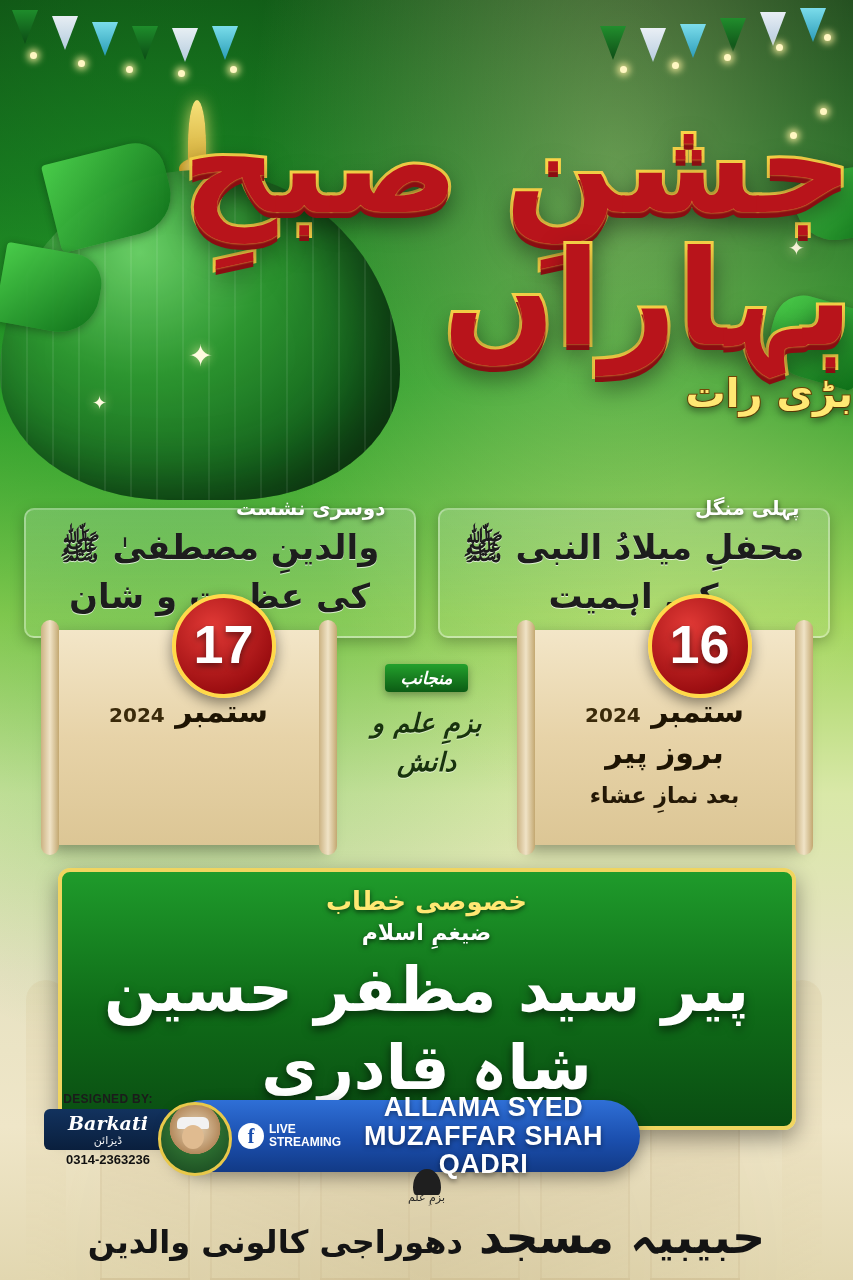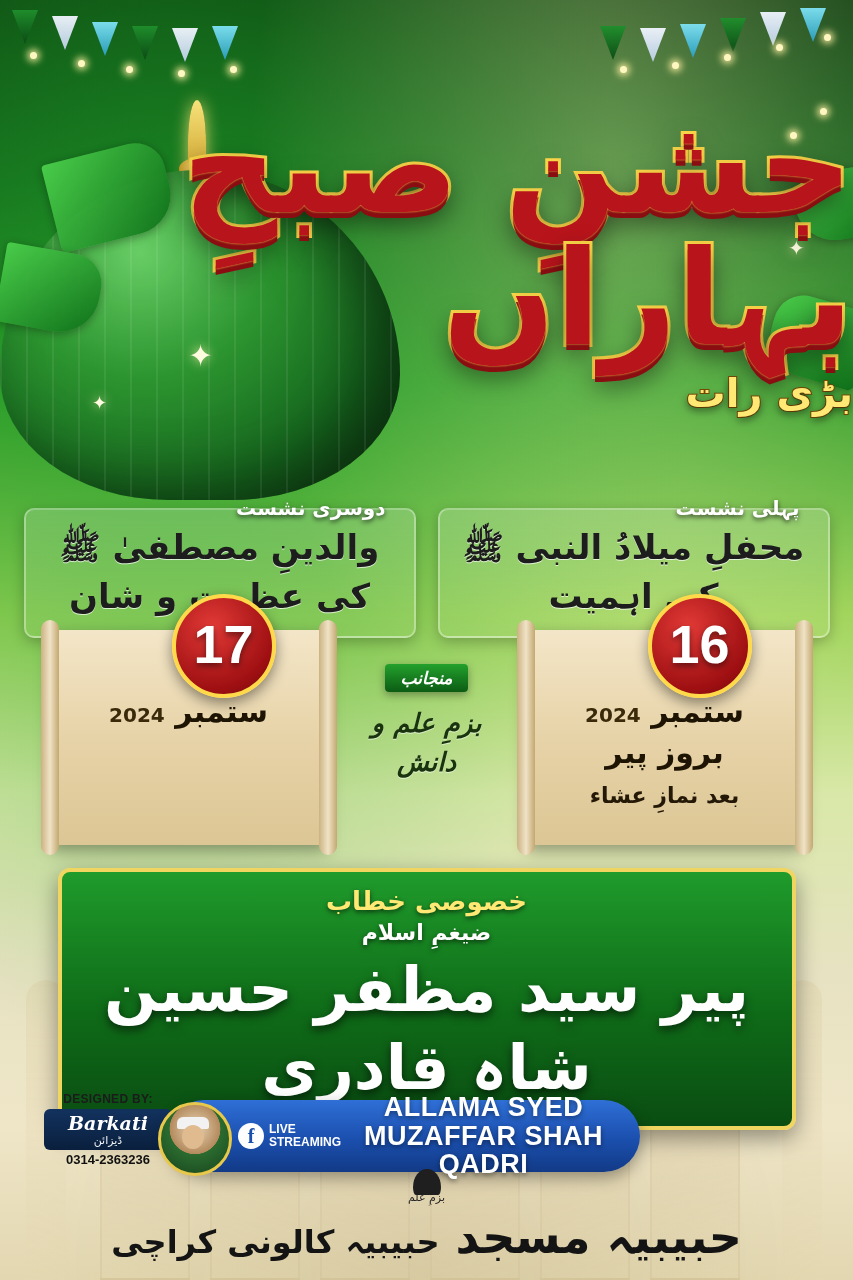--- a/index.html
+++ b/index.html
@@ -614,21 +614,21 @@
   </div>
 
 
   <div class="title-wrap">
     <div class="title-main">جشنِ صبحِ بہاراں</div>
     <div class="title-sub">بڑی رات</div>
   </div>
 
   <div class="sessions">
     <div class="session">
-      <div class="session-kicker">پہلی نشست</div>
+      <div class="session-kicker">پہلی منگل</div>
       <div class="session-title">محفلِ میلادُ النبی ﷺ کی اہمیت</div>
     </div>
     <div class="session">
       <div class="session-kicker">دوسری نشست</div>
       <div class="session-title">والدینِ مصطفیٰ ﷺ کی عظمت و شان</div>
     </div>
   </div>
 
   <div class="dates">
     <div class="scroll-card">
@@ -695,17 +695,17 @@
     </div>
   </div>
 
   <div class="venue">
     <div class="venue-logo">
       <div class="dome"></div>
       <div class="txt">بزمِ علم</div>
     </div>
     <div class="venue-name">
       <span>حبیبیہ مسجد</span>
-      <span class="addr">حبیبیہ کالونی کراچی</span>
+      <span class="addr">دھوراجی کالونی والدین</span>
     </div>
   </div>
 
 </div>
 
 </body></html>

